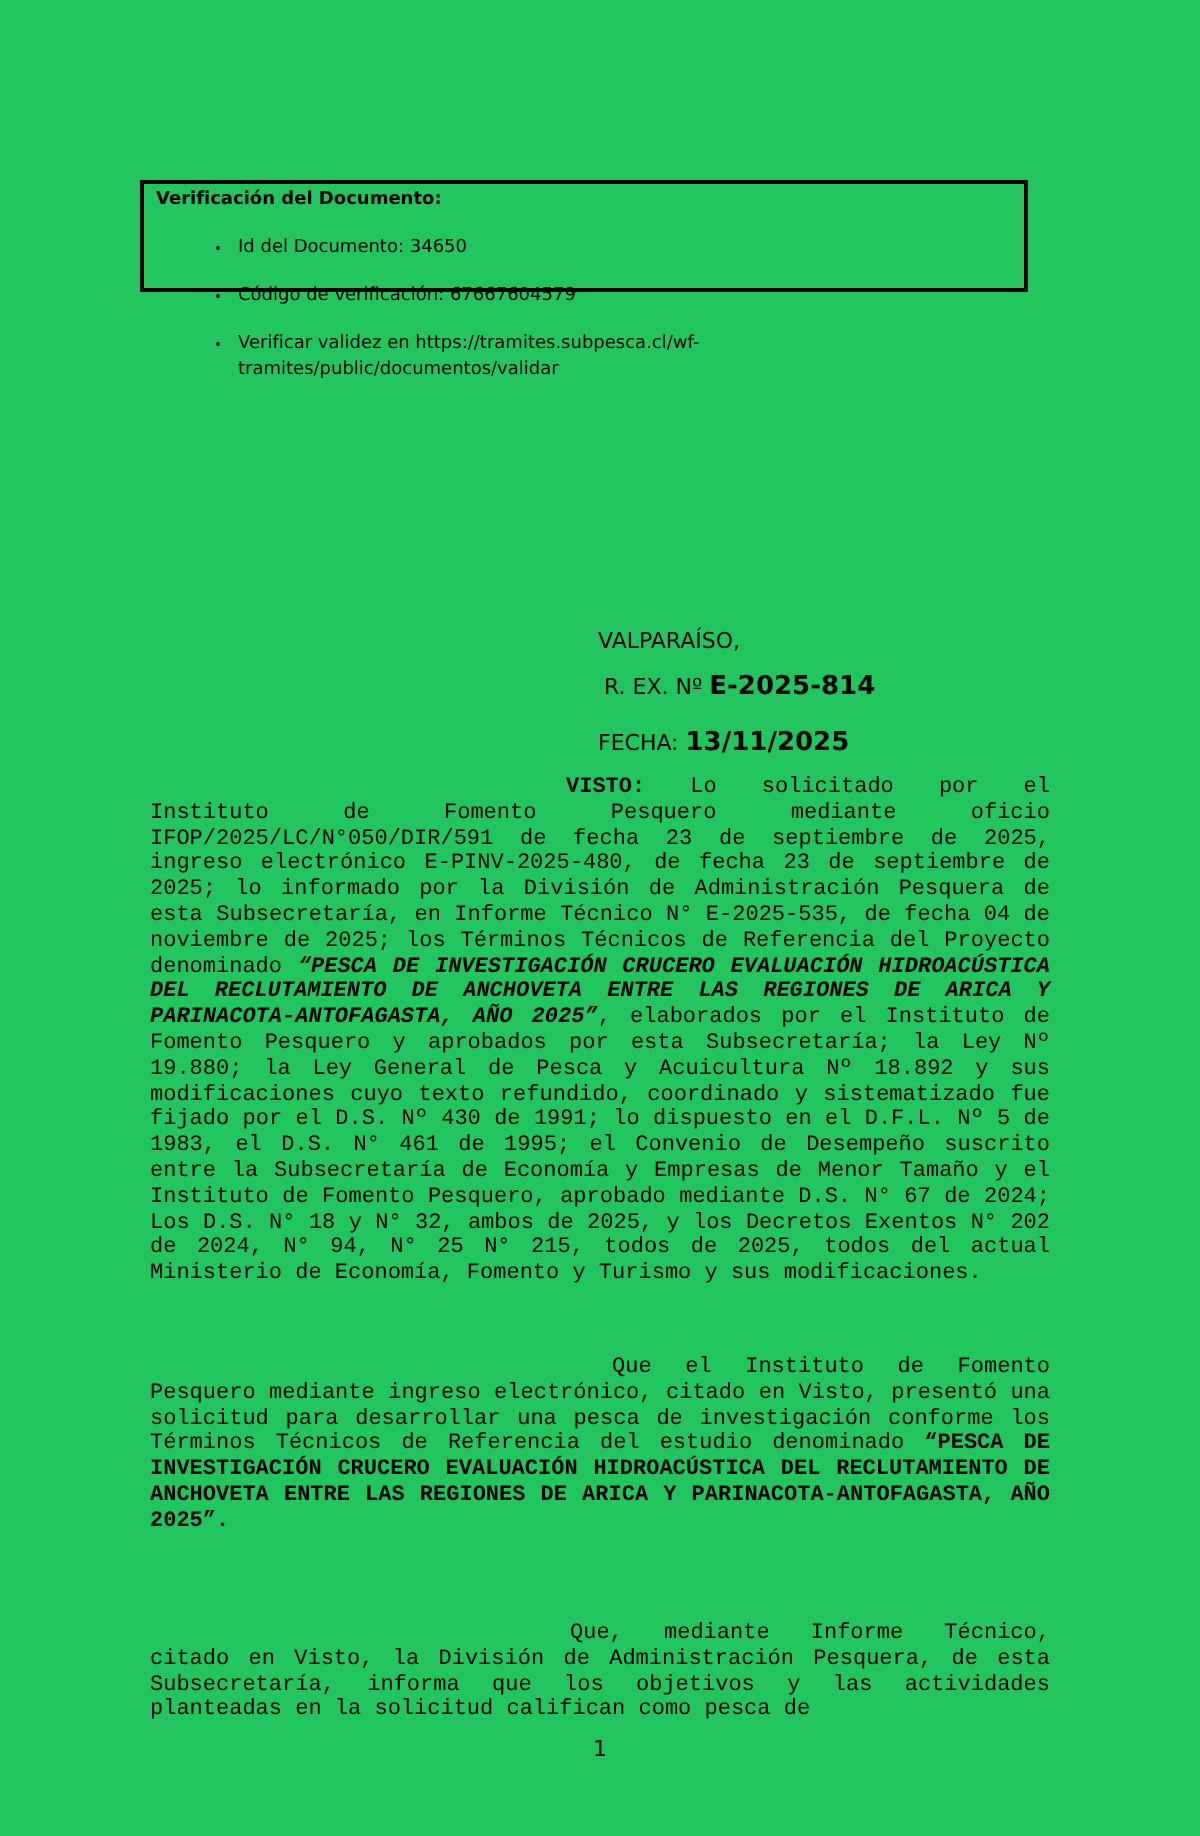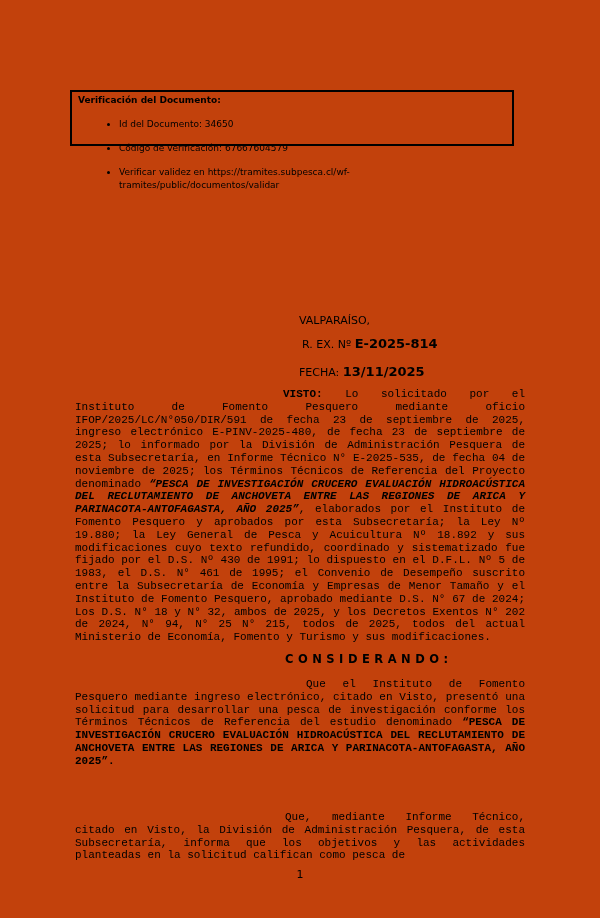--- a/index.html
+++ b/index.html
@@ -1,19 +1,19 @@
 <!DOCTYPE html>
 <html lang="es"><head>
 <meta charset="utf-8">
 <style>
   html,body{margin:0;padding:0;background:#ffffff;}
   .page{
     position:relative;
     width:600px;height:918px;
-    background:#c2410c;
+    background:#22c55e;
     color:#000;
     font-family:"DejaVu Sans","Liberation Sans",sans-serif;
     overflow:hidden;
   }
   
   .verify-box{
     position:absolute;left:70px;top:90px;width:444px;height:56px;
     border:2px solid #000;box-sizing:border-box;
     padding:2px 4px 2px 6px;
     font-size:9px;line-height:13px;
@@ -63,21 +63,20 @@
 
 
   <div class="city">VALPARAÍSO,</div>
 
   <div class="res-line"><span>R. EX. Nº </span><span class="res-num">E-2025-814</span></div>
 
   <div class="date-line"><span>FECHA: </span><span class="date-val">13/11/2025</span></div>
 
   <p class="bodytext visto"><span class="b">VISTO:</span><span> Lo solicitado por el Instituto de Fomento Pesquero mediante oficio IFOP/2025/LC/N°050/DIR/591 de fecha 23 de septiembre de 2025, ingreso electrónico E-PINV-2025-480, de fecha 23 de septiembre de 2025; lo informado por la División de Administración Pesquera de esta Subsecretaría, en Informe Técnico N° E-2025-535, de fecha 04 de noviembre de 2025; los Términos Técnicos de Referencia del Proyecto denominado </span><span class="b i">“PESCA DE INVESTIGACIÓN CRUCERO EVALUACIÓN HIDROACÚSTICA DEL RECLUTAMIENTO DE ANCHOVETA ENTRE LAS REGIONES DE ARICA Y PARINACOTA-ANTOFAGASTA, AÑO 2025”</span><span>, elaborados por el Instituto de Fomento Pesquero y aprobados por esta Subsecretaría; la Ley Nº 19.880; la Ley General de Pesca y Acuicultura Nº 18.892 y sus modificaciones cuyo texto refundido, coordinado y sistematizado fue fijado por el D.S. Nº 430 de 1991; lo dispuesto en el D.F.L. Nº 5 de 1983, el D.S. N° 461 de 1995; el Convenio de Desempeño suscrito entre la Subsecretaría de Economía y Empresas de Menor Tamaño y el Instituto de Fomento Pesquero, aprobado mediante D.S. N° 67 de 2024; Los D.S. N° 18 y N° 32, ambos de 2025, y los Decretos Exentos N° 202 de 2024, N° 94, N° 25 N° 215, todos de 2025, todos del actual Ministerio de Economía, Fomento y Turismo y sus modificaciones.</span></p>
 
-  <div class="considerando">CONSIDERANDO:</div>
 
   <p class="bodytext p1"><span>Que el Instituto de Fomento Pesquero mediante ingreso electrónico, citado en Visto, presentó una solicitud para desarrollar una pesca de investigación conforme los Términos Técnicos de Referencia del estudio denominado </span><span class="b">“PESCA DE INVESTIGACIÓN CRUCERO EVALUACIÓN HIDROACÚSTICA DEL RECLUTAMIENTO DE ANCHOVETA ENTRE LAS REGIONES DE ARICA Y PARINACOTA-ANTOFAGASTA, AÑO 2025”.</span></p>
 
   <p class="bodytext p2"><span>Que, mediante Informe Técnico, citado en Visto, la División de Administración Pesquera, de esta Subsecretaría, informa que los objetivos y las actividades planteadas en la solicitud califican como pesca de</span></p>
 
   <div class="page-num">1</div>
 
 </div>
 
 </body></html>

